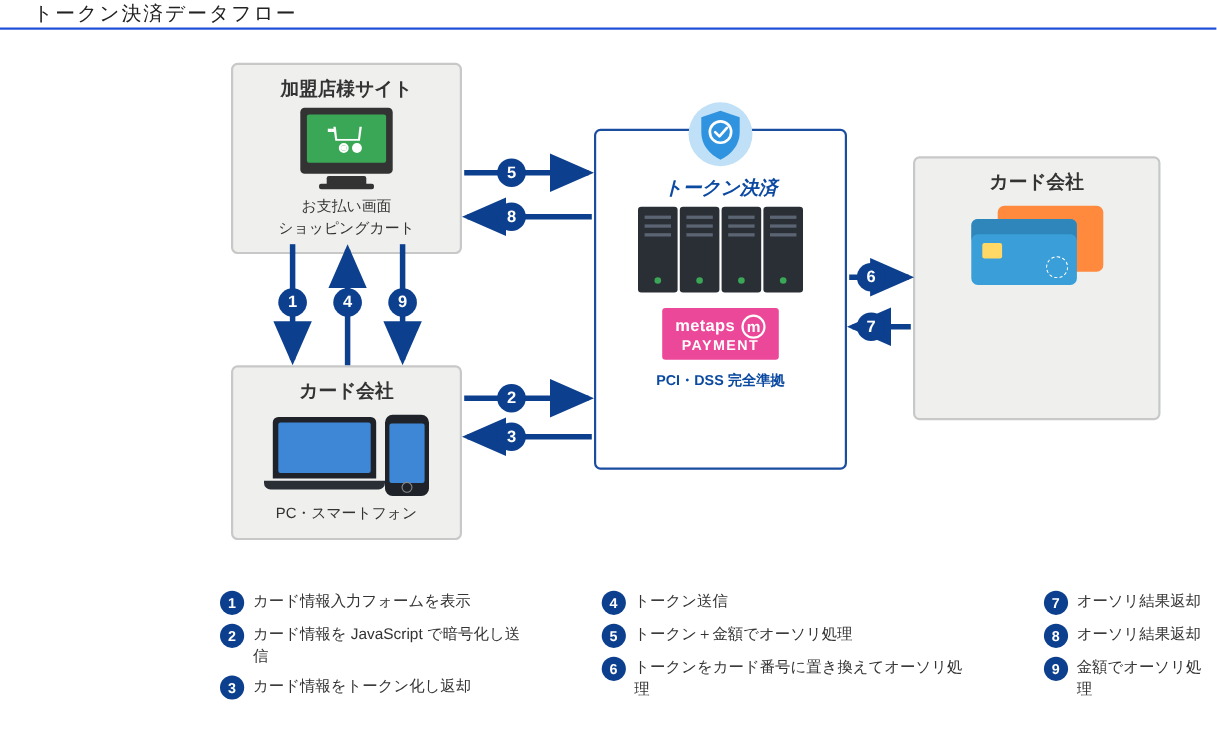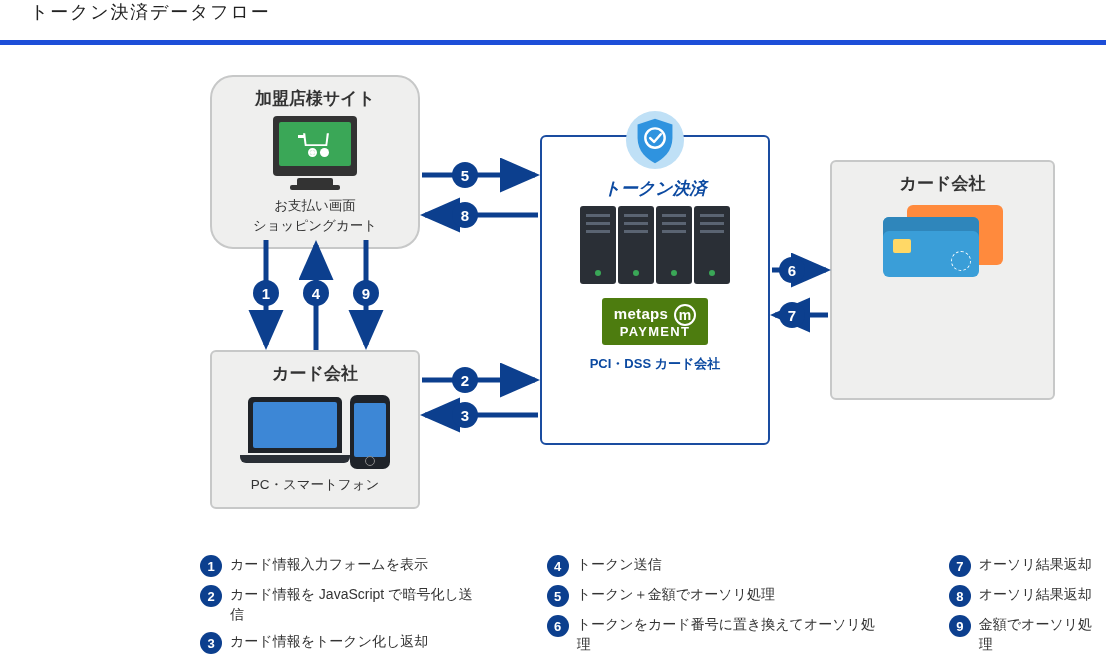--- a/index.html
+++ b/index.html
@@ -1,37 +1,37 @@
 <!DOCTYPE html>
 <html><head>
 <meta charset="utf-8">
 <style>
   * { box-sizing: border-box; margin: 0; padding: 0; }
   body { font-family: "Hiragino Kaku Gothic ProN", "メイリオ", Meiryo, sans-serif; background: #fff; color: #333; width:1106px; height:663px; position:relative; }
-  .title-row { border-bottom:5px solid #1d4ed8; padding:0 0 16px 30px; }
+  .title-row { border-bottom:2px solid #1d4ed8; padding:0 0 1px 30px; }
   h1 { font-size:18px; font-weight:normal; letter-spacing:0.1em; color:#222; }
   .diagram { position: relative; width:1046px; height:470px; margin:20px auto 0 auto; }
   .box { position:absolute; border:2px solid; border-radius:6px; padding:10px 14px 12px 14px; text-align:center; }
   .gray-box { background:#efefee; border-color:#c7c8c8; }
   .blue-box { background:#fff; border-color:#1a4ca0; }
   .box h3 { font-size:17px; font-weight:bold; margin-bottom:6px; }
   .box .sub { font-size:13.5px; color:#333; line-height:1.45; }
-  #box-merchant { left:180px; top:10px; width:210px;border-radius:23px; }
+  #box-merchant { left:180px; top:10px; width:210px; }
   #box-customer { left:180px; top:285px; width:210px; }
   #box-token   { left:510px; top:70px; width:230px; height:310px; }
   #box-card    { left:800px; top:95px; width:225px; height:240px; }
   .blue-h3 { color:#0c4aa1; font-size:19px;font-style:italic; }
   
   .shield { position:absolute; left:50%; top:-28px; transform:translateX(-50%); width:62px; height:62px; }
   
   .servers { display:flex; justify-content:center; gap:2px; margin:6px 0 8px 0; }
   .server { width:36px; height:78px; background:#2a2f36; border-radius:3px; position:relative; }
   .server::before{content:"";position:absolute;left:6px;right:6px;top:8px;height:3px;background:#5a6472;box-shadow:0 8px 0 #5a6472,0 16px 0 #5a6472;}
   .server::after{content:"";position:absolute;left:50%;bottom:8px;width:6px;height:6px;background:#3aa757;border-radius:50%;transform:translateX(-50%);}
-  .metaps { display:inline-block; background:#4d7c0f; color:#fff; font-size:15px; font-weight:bold; padding:6px 12px; border-radius:3px; margin:6px 0; letter-spacing:0.02em; position:relative; }
+  .metaps { display:inline-block; background:#ec4899; color:#fff; font-size:15px; font-weight:bold; padding:6px 12px; border-radius:3px; margin:6px 0; letter-spacing:0.02em; position:relative; }
   .metaps .pay{font-size:13px; display:block; font-weight:bold; letter-spacing:0.1em; margin-top:-2px;}
   .metaps .circ{display:inline-block;width:22px;height:22px;border:2px solid #fff;border-radius:50%;vertical-align:middle;margin-left:6px;font-size:14px;line-height:18px;}
   .pci { font-size:13px; color:#0c4aa1; font-weight:bold; margin-top:4px;}
   
   .cc-stack{position:relative;width:120px;height:72px;margin:10px auto 10px auto;}
   .cc{position:absolute;width:96px;height:60px;border-radius:6px;}
   .cc1{background:#ff8a3d;right:0;top:0;}
   .cc2{background:#3a9ed8;left:0;bottom:0;box-shadow:inset 0 14px 0 #2f86bb;}
   .cc2::before{content:"";position:absolute;left:10px;top:22px;width:18px;height:14px;background:#ffd866;border-radius:2px;}
   .cc2::after{content:"";position:absolute;right:8px;bottom:6px;width:18px;height:18px;border:1.5px dashed #fff;border-radius:50%;}
@@ -111,21 +111,21 @@
     <div class="servers">
       <div class="server"></div>
         <div class="server"></div>
         <div class="server"></div>
         <div class="server"></div>
     </div>
     <span class="metaps">
       <span>metaps</span><span class="circ">m</span>
       <span class="pay">PAYMENT</span>
     </span>
-    <div class="pci">PCI・DSS カード会社</div>
+    <div class="pci">PCI・DSS 完全準拠</div>
   </div>
 
   <div id="box-card" class="box gray-box">
     <h3>カード会社</h3>
     <div class="cc-stack">
       <div class="cc cc1"></div>
         <div class="cc cc2"></div>
     </div>
     <div style="height:40px"></div>
   </div>

